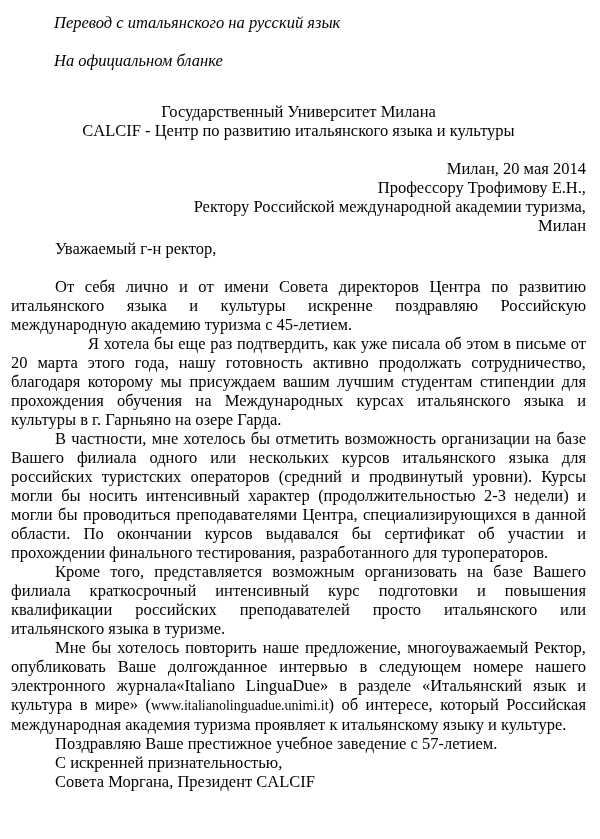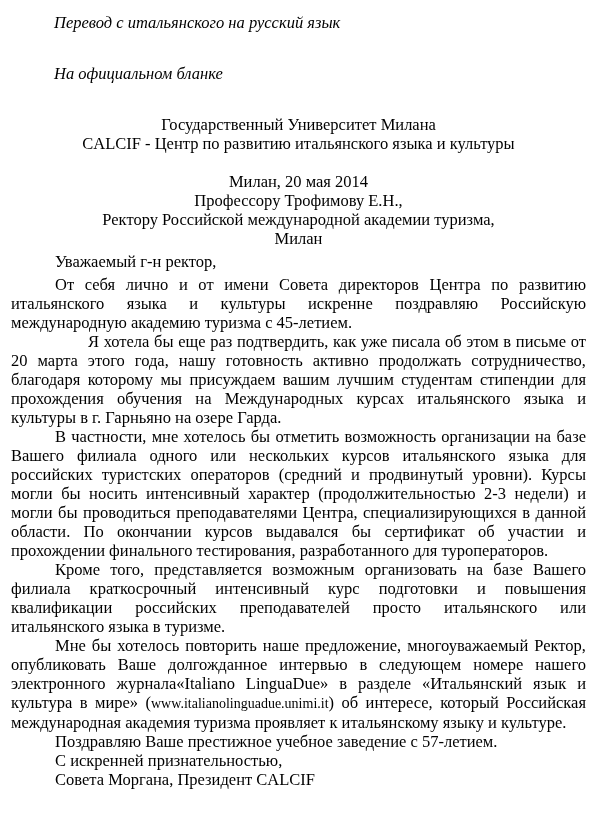--- a/index.html
+++ b/index.html
@@ -18,41 +18,41 @@
     font-size: 16.5px;
     line-height: 19px;
     padding: 13px 14px 0 11px;
     overflow: hidden;
   }
   .note {
     font-style: italic;
     padding-left: 43px;
   }
   .note .gap-above {
-    margin-top: 32px;
+    margin-top: 19px;
   }
   .letterhead {
     text-align: center;
     margin-top: 32px;
   }
   .recipient {
-    text-align: center;
+    text-align: right;
     margin-top: 19px;
   }
   .salutation {
     margin-top: 4px;
     padding-left: 44px;
   }
   .body-text p {
     margin: 0;
     text-align: justify;
     text-indent: 44px;
   }
   .body-text p.first-para {
-    margin-top: 4px;
+    margin-top: 19px;
   }
   .body-text p.deep-indent {
     text-indent: 77px;
   }
   .url {
     font-size: 14px;
   }
 </style>
 </head>
 <body>

